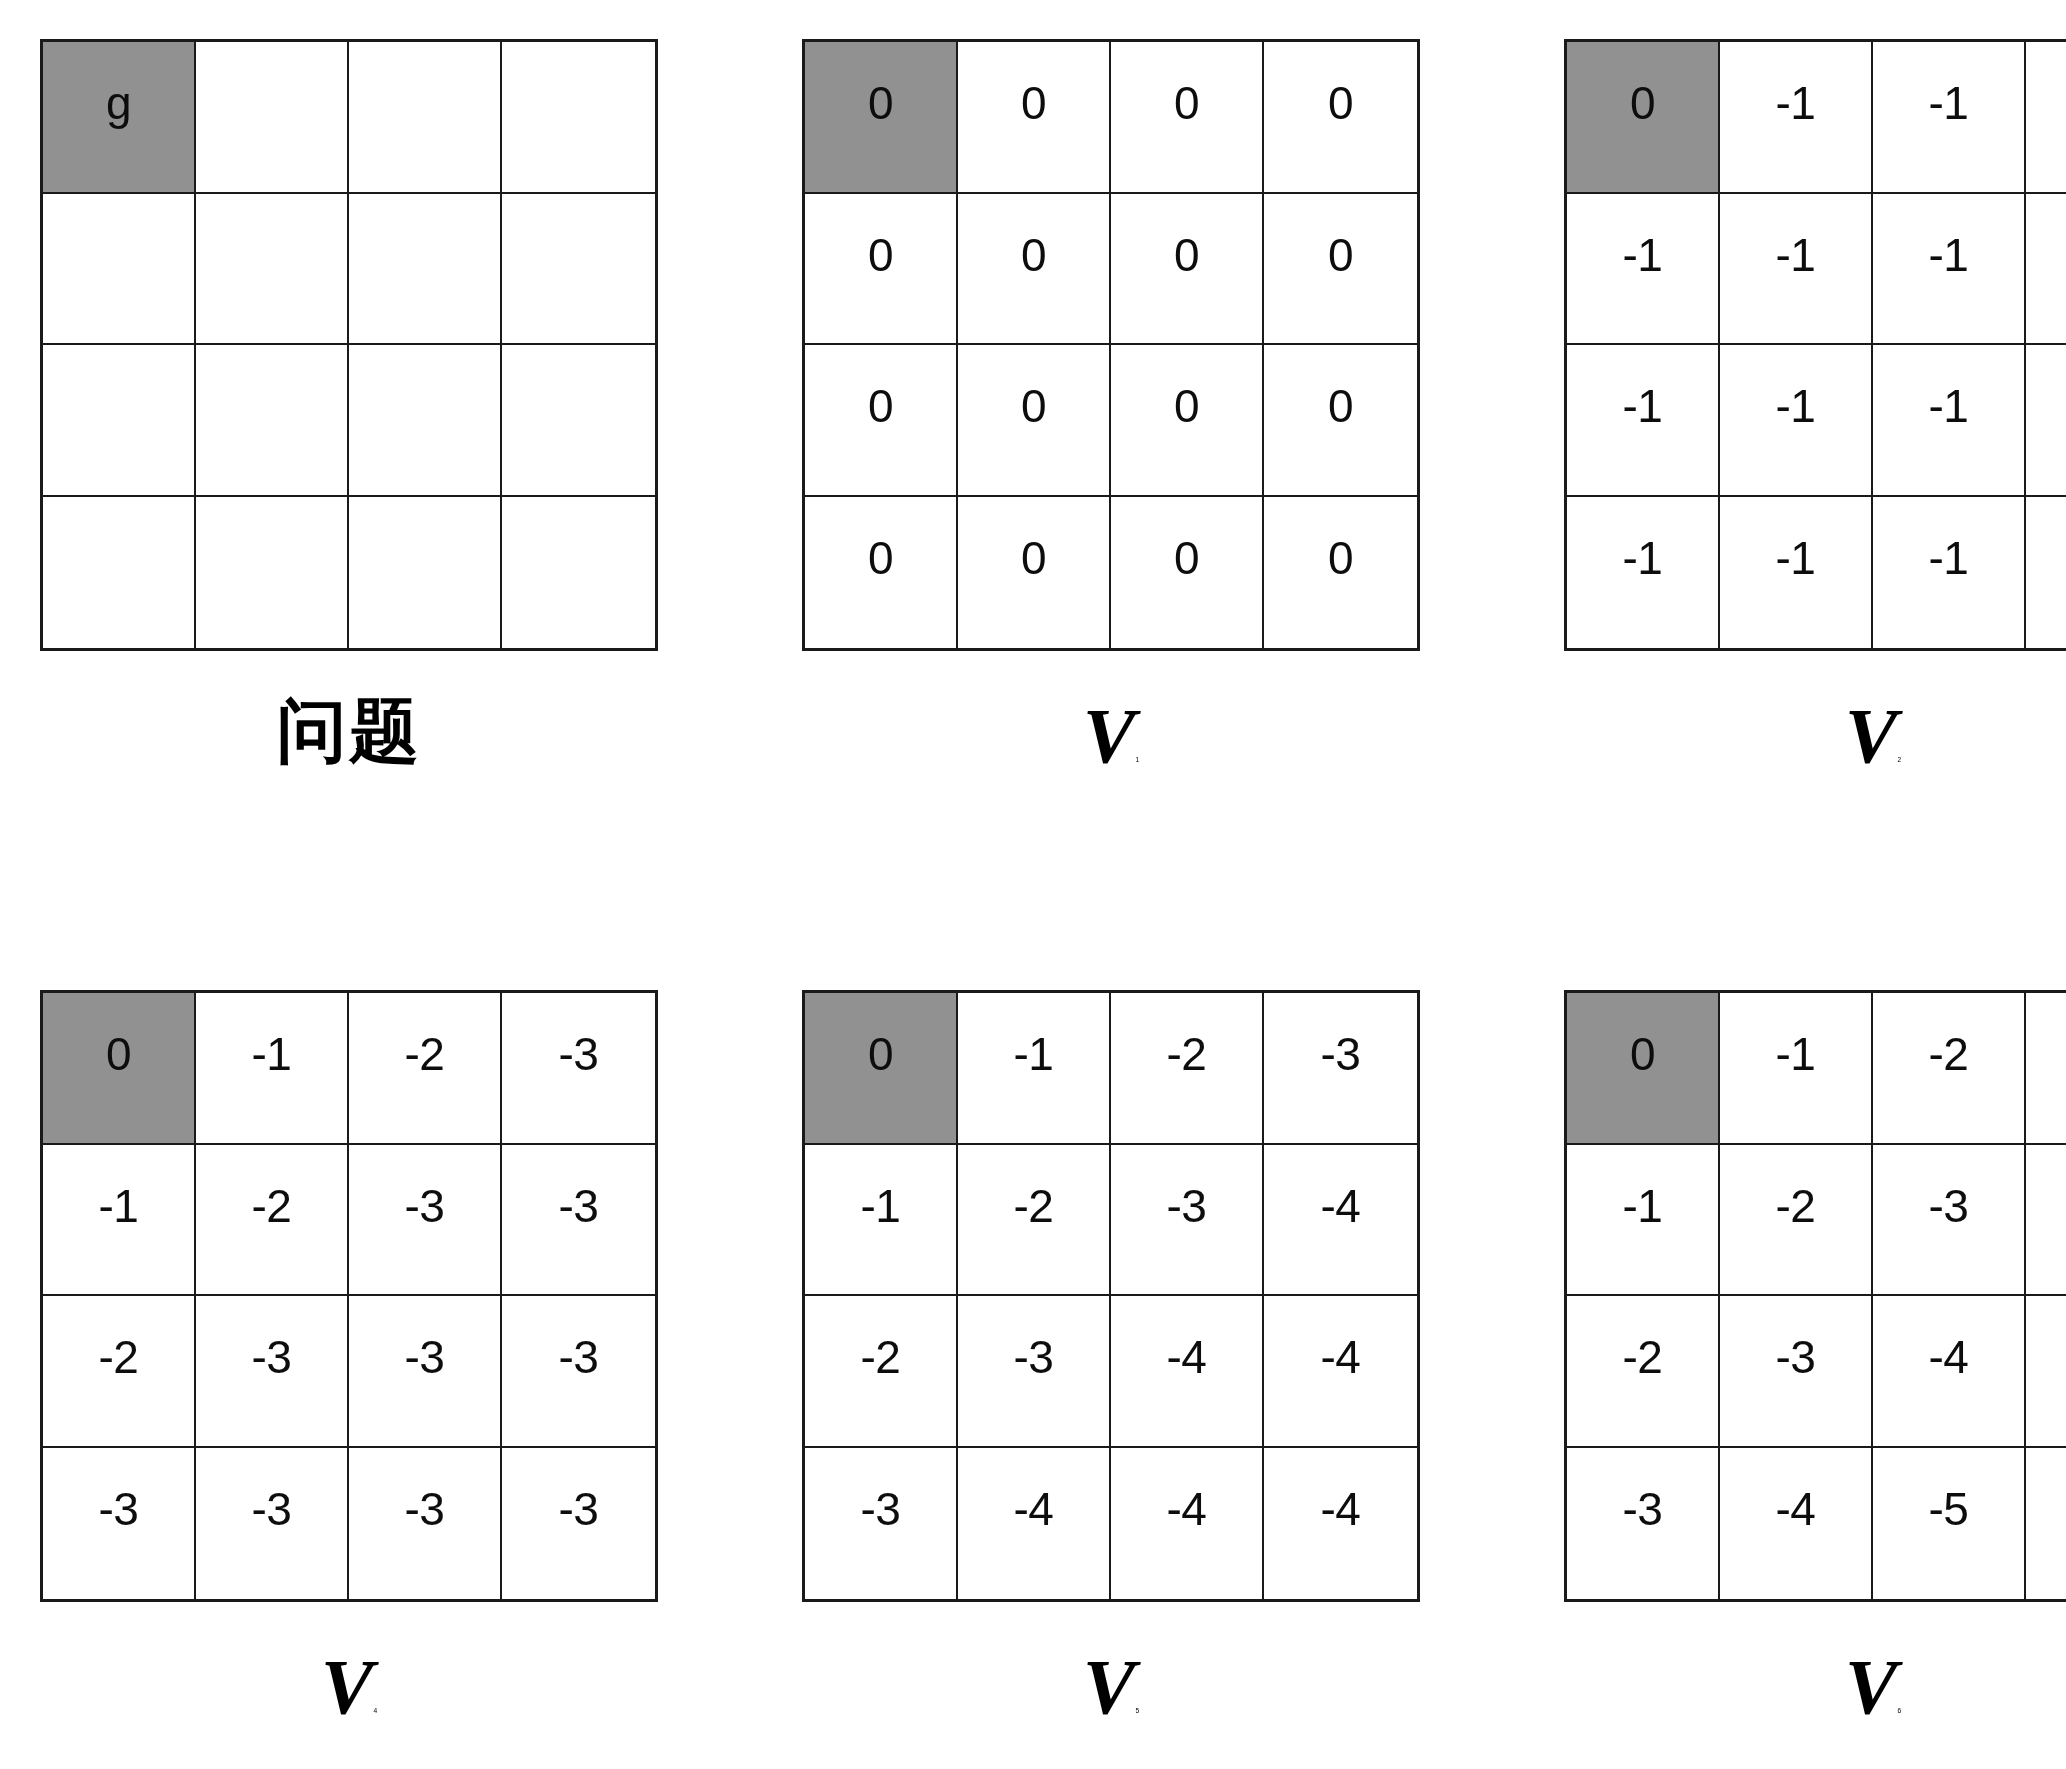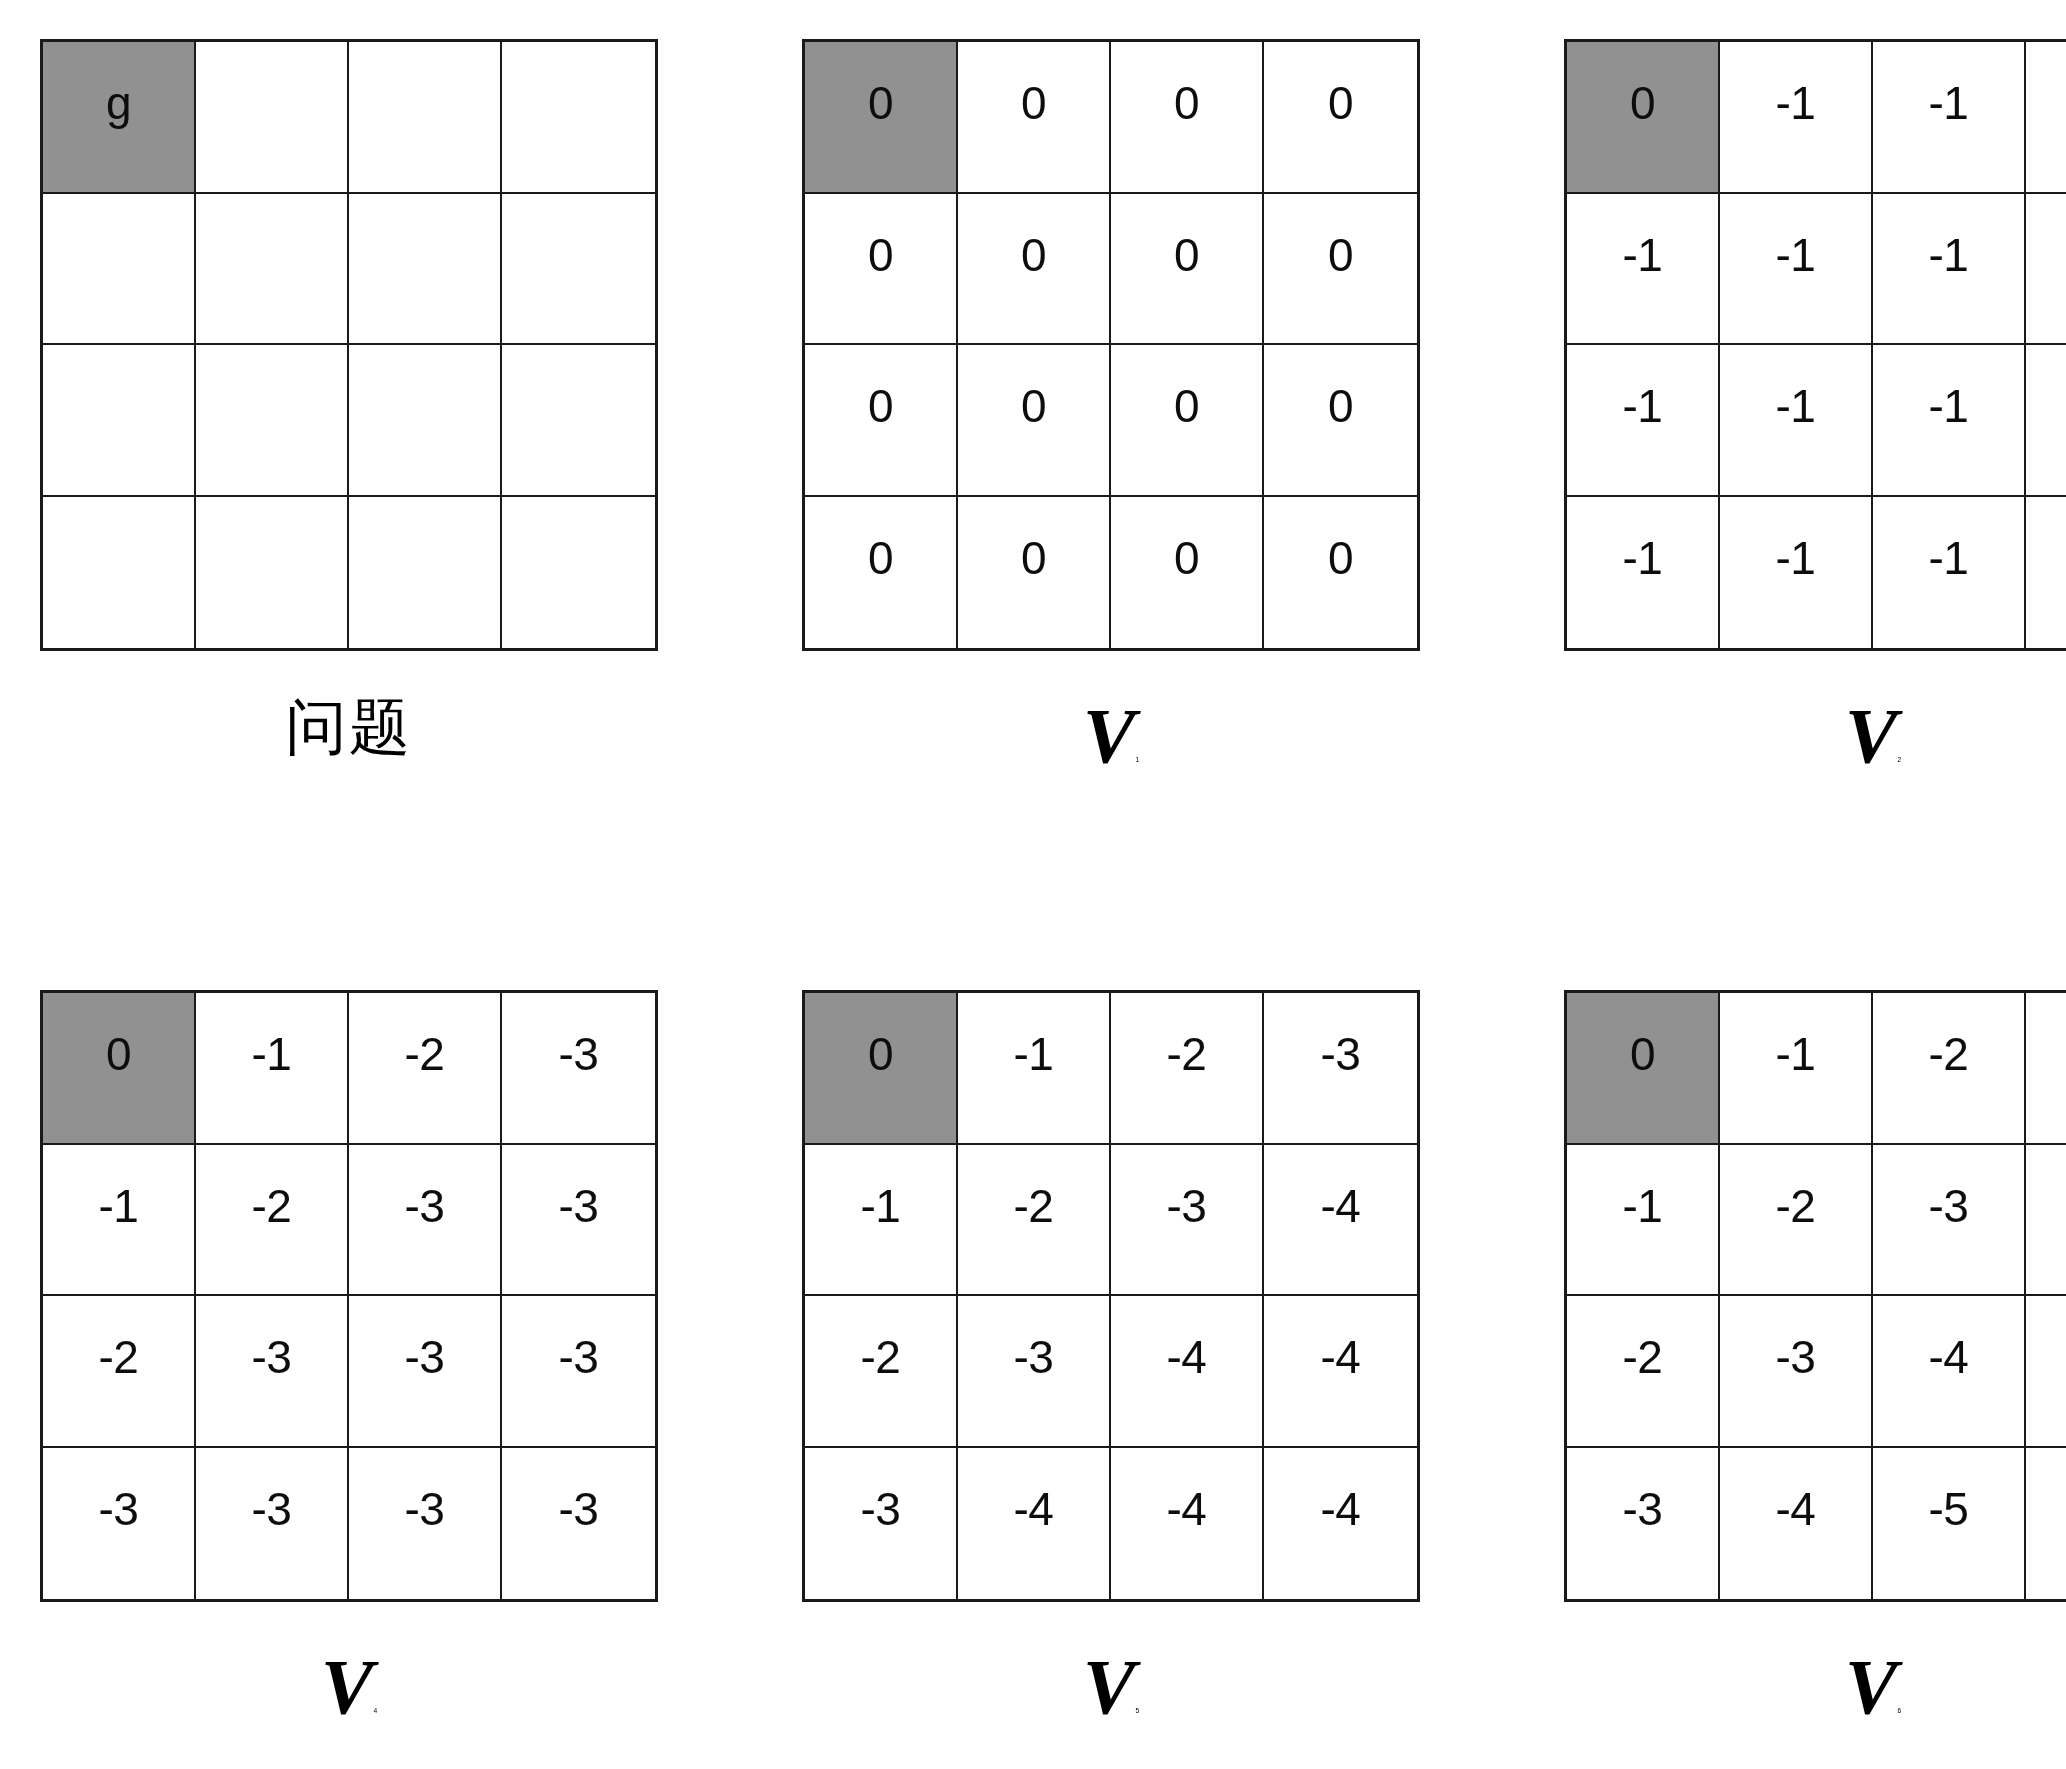--- a/index.html
+++ b/index.html
@@ -62,22 +62,22 @@
     font-family: "Liberation Serif", serif;
     font-style: italic;
     font-weight: bold;
     font-size: 79px;
     color: #000000;
     line-height: 1;
     display: inline-block;
   }
   .cap-cjk {
     font-family: "DejaVu Serif", "Liberation Serif", serif;
-    font-weight: normal;
-    font-size: 61px;
+    font-weight: bold;
+    font-size: 70px;
     color: #000000;
     line-height: 1;
     letter-spacing: 2.5px;
     display: inline-block;
   }
 </style>
 </head>
 <body>
 
 <div id="page">

